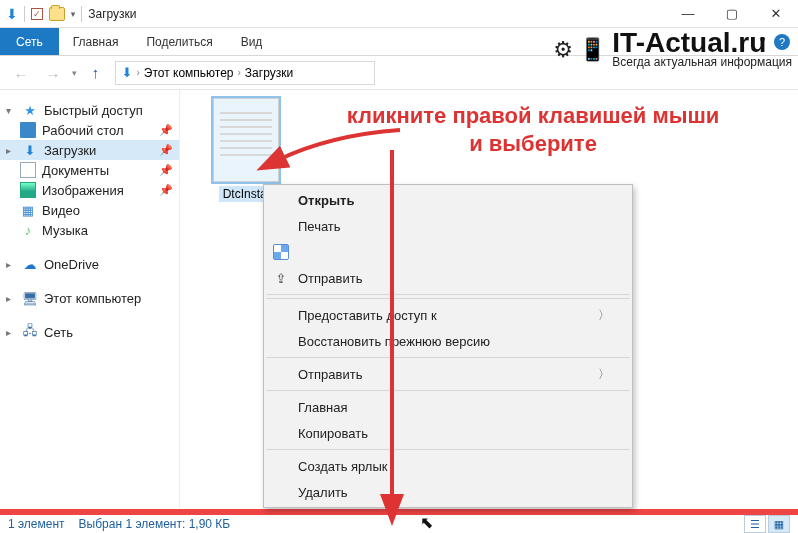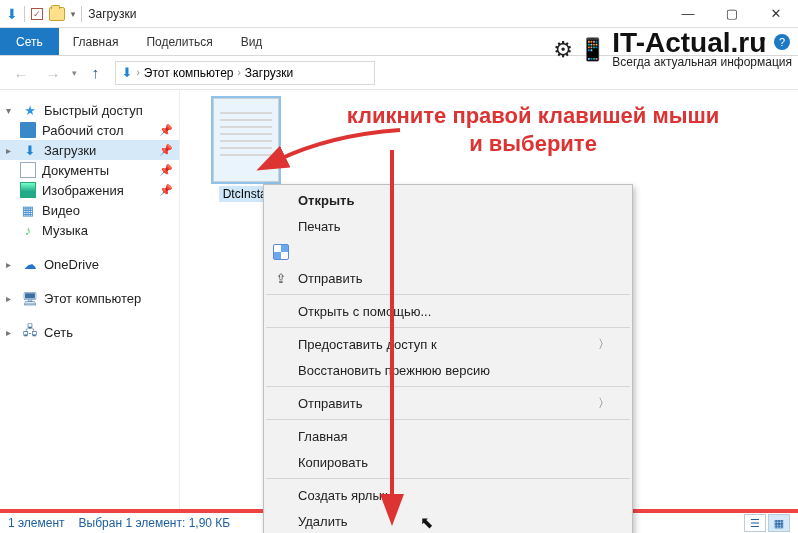--- a/index.html
+++ b/index.html
@@ -57,21 +57,21 @@
 
   .content { flex:1; position:relative; padding:8px 0 0 18px; }
   .file { width:96px; text-align:center; font-size:12px; }
   .file .page { width:66px; height:84px; margin:0 auto 4px auto; background:#fff; border:1px solid #cfcfcf; position:relative; padding:8px 6px; }
   .file.selected .page { outline:2px solid #8fc3ec; background:#eaf4fc; }
   .file .page .line { height:2px; background:#d8d8d8; margin:5px 0; }
   .file .caption { display:inline-block; padding:1px 4px; }
   .file.selected .caption { background:#cfe7f8; }
 
   
-  .statusbar { position:absolute; bottom:0; left:0; right:0; height:24px; border-top:4px solid #ef4444; display:flex; align-items:center; font-size:12px; color:#2060a0; padding:0 8px; gap:14px; }
+  .statusbar { position:absolute; bottom:0; left:0; right:0; height:24px; border-top:6px solid #ef4444; display:flex; align-items:center; font-size:12px; color:#2060a0; padding:0 8px; gap:14px; }
   .viewswitch { margin-left:auto; display:flex; gap:2px; }
   .viewbtn { width:22px; height:18px; border:1px solid #bcd; display:flex; align-items:center; justify-content:center; font-size:11px; color:#2060a0; }
   .viewbtn.active { background:#d6e9f8; }
 
   
   .ctxmenu { position:absolute; left:263px; top:184px; width:370px; background:#f2f2f2; border:1px solid #bfbfbf; box-shadow:2px 3px 6px rgba(0,0,0,0.25); font-size:13px; padding:2px 0; z-index:30; }
   .ctxitem { display:flex; align-items:center; height:26px; padding:0 22px 0 34px; position:relative; color:#222; }
   .ctxitem.bold { font-weight:600; }
   .ctxitem .cicon { position:absolute; left:8px; width:18px; height:18px; display:flex; align-items:center; justify-content:center; }
   .ctxitem .sub { margin-left:auto; color:#555; font-size:12px; }
@@ -234,23 +234,20 @@
   <div class="ctxitem">
     <span class="cicon">
         <span class="shield"></span>
       </span>
   </div>
   <div class="ctxitem">
     <span class="cicon share-ic">⇪</span>
     <span>Отправить</span>
   </div>
   <div class="ctxsep"></div>
-  <div class="ctxitem">
-      <span>Открыть с помощью...</span>
-    </div>
   <div class="ctxsep"></div>
   <div class="ctxitem">
       <span>Предоставить доступ к</span>
       <span class="sub">〉</span>
     </div>
   <div class="ctxitem">
       <span>Восстановить прежнюю версию</span>
     </div>
   <div class="ctxsep"></div>
   <div class="ctxitem">

